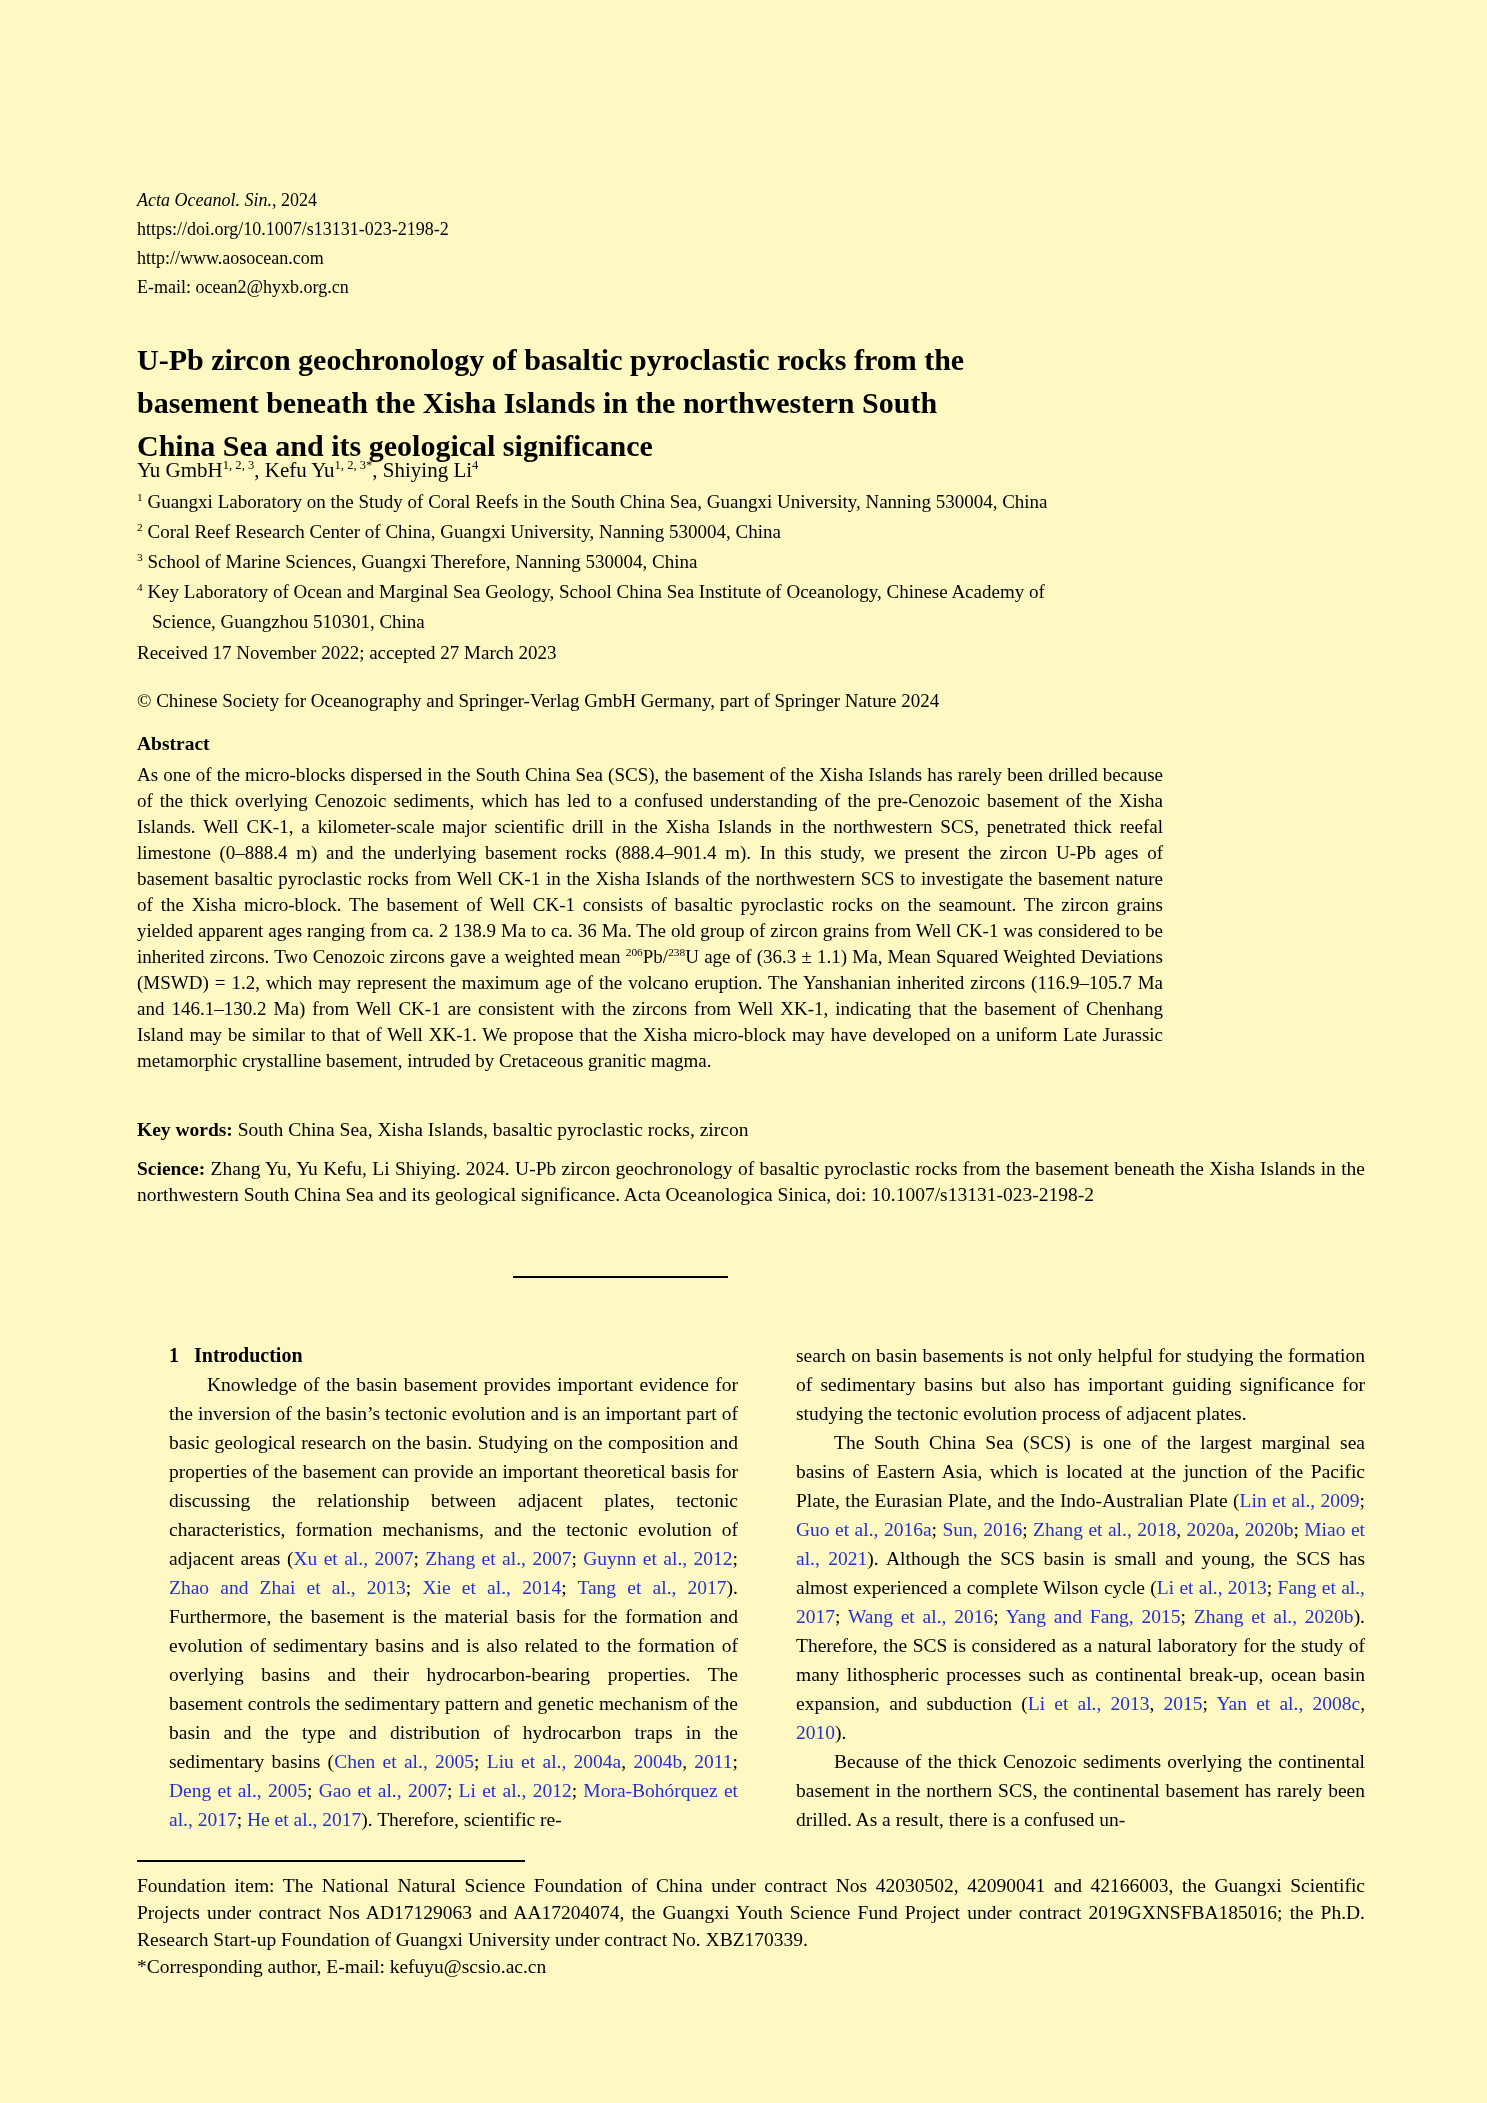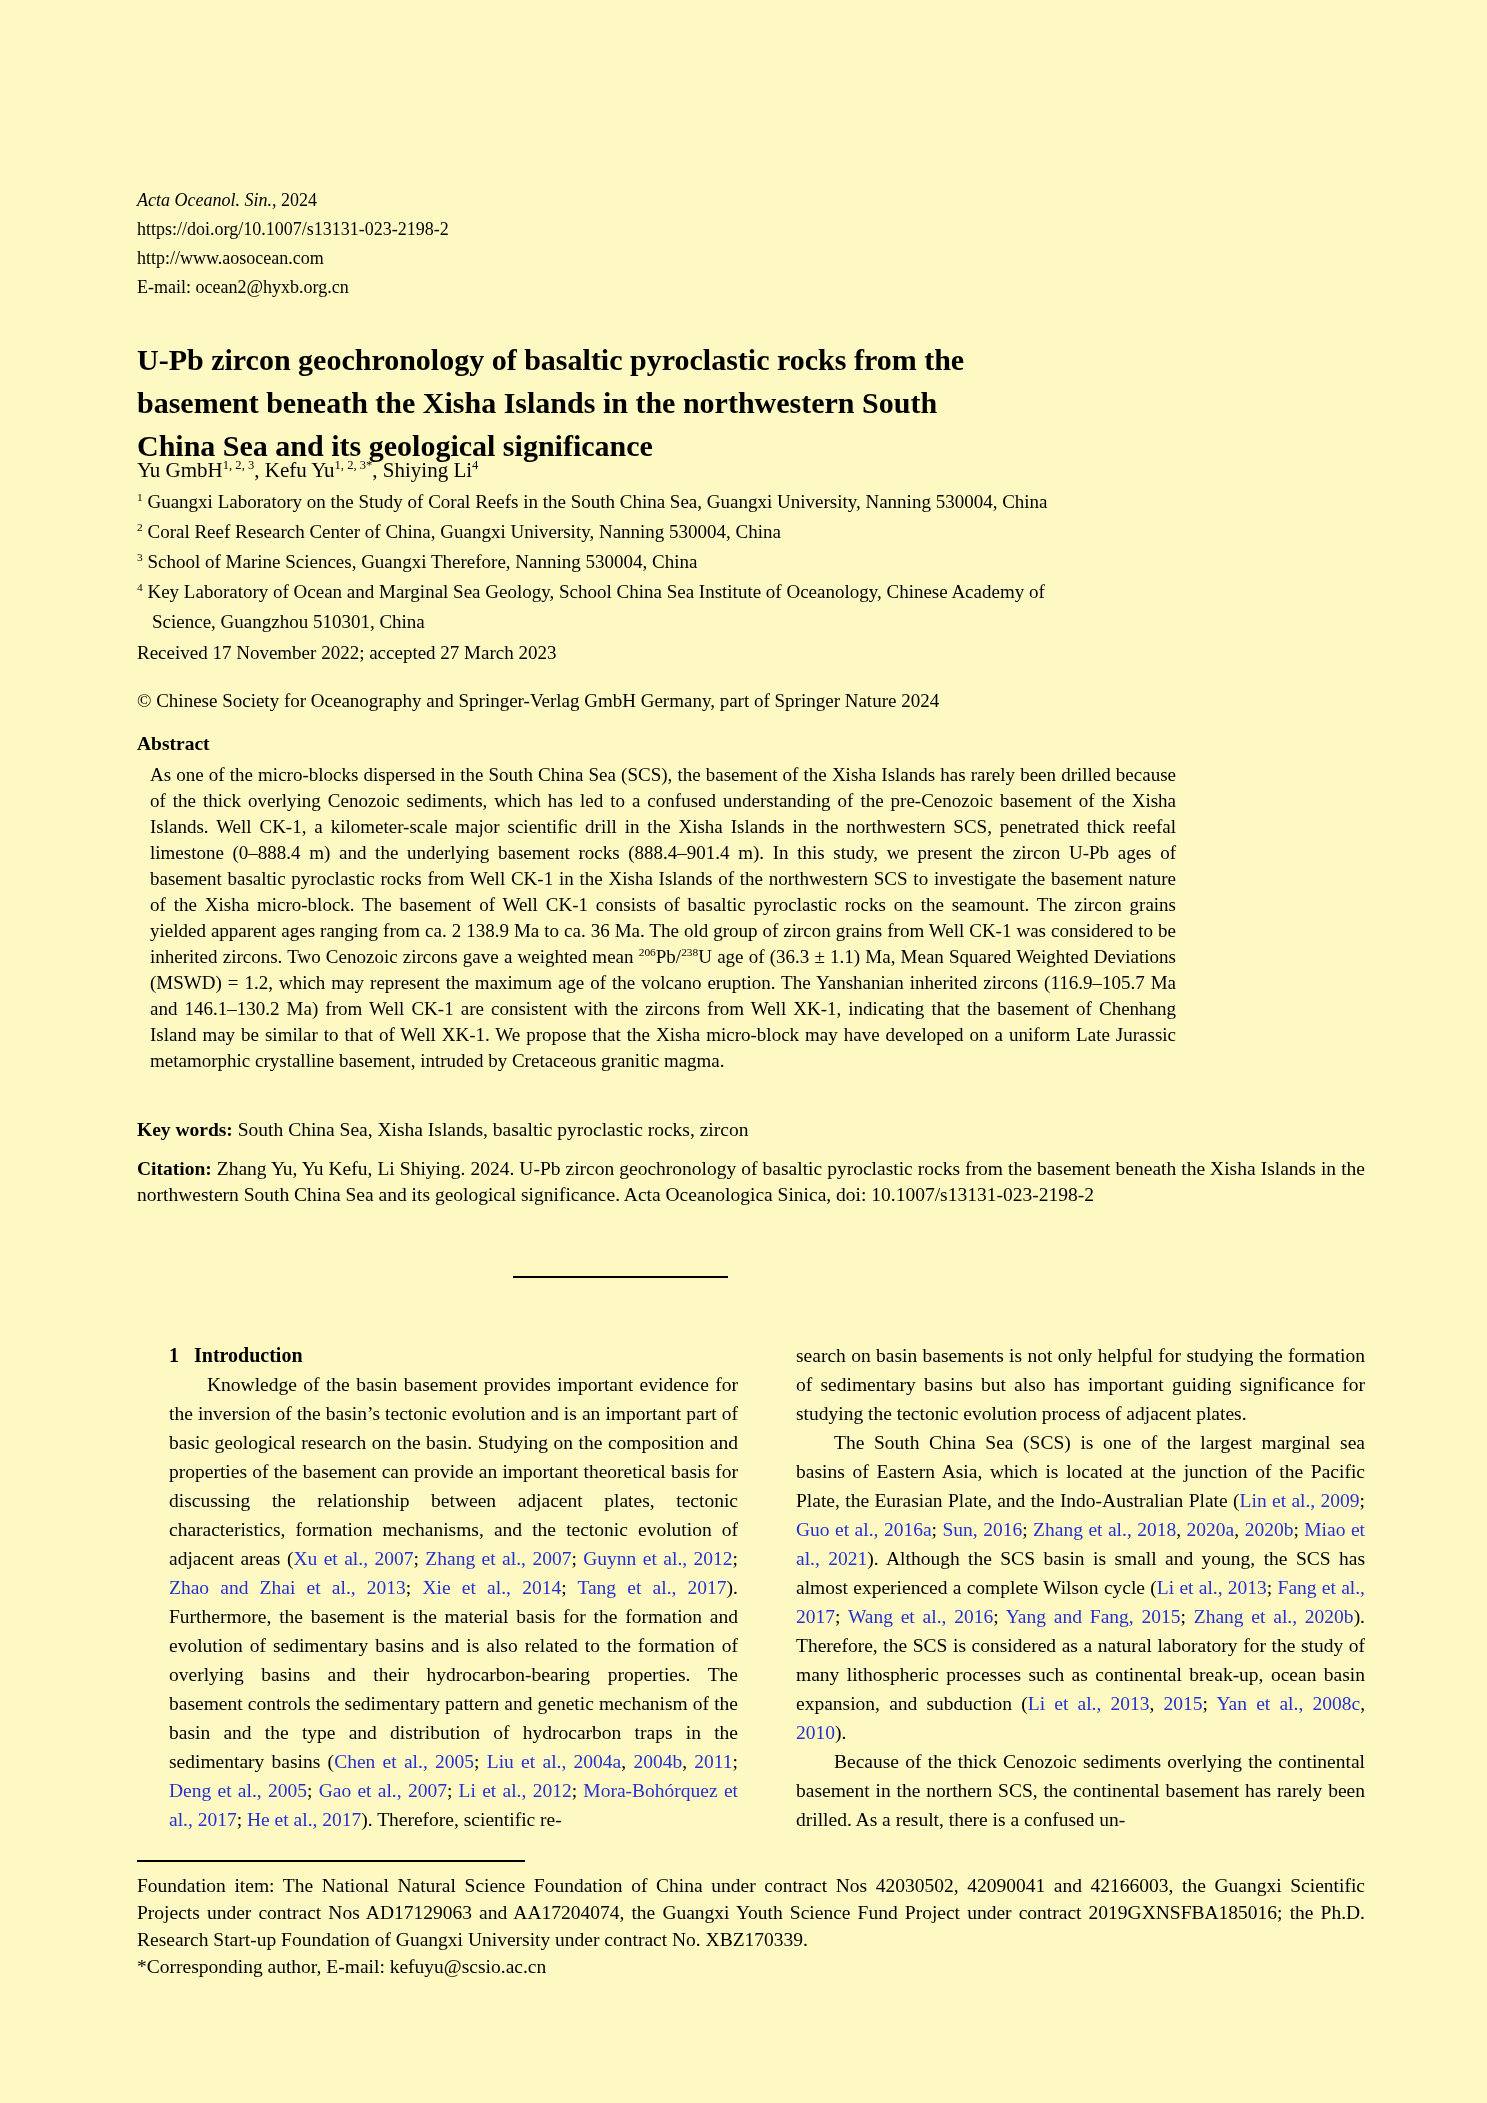--- a/index.html
+++ b/index.html
@@ -9,21 +9,21 @@
     overflow:hidden;
   }
   .masthead { position:absolute; left:137px; top:186px; font-size:18px; line-height:29px; }
   .title { position:absolute; left:137px; top:318px; width:1120px; font-size:30px; font-weight:bold; line-height:43px; }
   .authors { position:absolute; left:137px; top:458px; font-size:21px; }
   .affils { position:absolute; left:137px; top:487px; width:1235px; font-size:19px; line-height:30px; }
   .affil { padding-left:15px; text-indent:-15px; }
   .received { position:absolute; left:137px; top:642px; font-size:19px; }
   .copyright { position:absolute; left:137px; top:690px; font-size:19px; }
   .abs-head { position:absolute; left:137px; top:733px; font-size:19.5px; font-weight:bold; }
-  .abs-body { position:absolute; left:150px; top:762px; width:1026px; font-size:19px; line-height:26px; text-align:justify; }
+  .abs-body { position:absolute; left:137px; top:762px; width:1026px; font-size:19px; line-height:26px; text-align:justify; }
   .keywords { position:absolute; left:137px; top:1119px; width:1228px; font-size:19.5px; }
   .citation { position:absolute; left:137px; top:1156px; width:1228px; font-size:19.5px; line-height:26px; text-align:justify; }
   .divider { position:absolute; left:513px; top:1276px; width:215px; height:2px; background:#000; }
   .columns { position:absolute; left:137px; top:1341px; width:1228px; display:flex; gap:26px; }
   .col { width:601px; font-size:19.5px; line-height:29px; text-align:justify;margin-left:32px; }
   .sec-head { font-size:20px; font-weight:bold; text-align:left; }
   .sec-num { margin-right:15px; }
   .col p { margin:0; }
   .p-ind { text-indent:38px; }
   .foot-rule { position:absolute; left:137px; top:1860px; width:388px; height:2px; background:#000; }
@@ -59,21 +59,21 @@
 
   <div class="received">Received 17 November 2022; accepted 27 March 2023</div>
 
   <div class="copyright">© Chinese Society for Oceanography and Springer-Verlag GmbH Germany, part of Springer Nature 2024</div>
 
   <div class="abs-head">Abstract</div>
   <div class="abs-body"><span>As one of the micro-blocks dispersed in the South China Sea (SCS), the basement of the Xisha Islands has rarely been drilled because of the thick overlying Cenozoic sediments, which has led to a confused understanding of the pre-Cenozoic basement of the Xisha Islands. Well CK-1, a kilometer-scale major scientific drill in the Xisha Islands in the northwestern SCS, penetrated thick reefal limestone (0–888.4 m) and the underlying basement rocks (888.4–901.4 m). In this study, we present the zircon U-Pb ages of basement basaltic pyroclastic rocks from Well CK-1 in the Xisha Islands of the northwestern SCS to investigate the basement nature of the Xisha micro-block. The basement of Well CK-1 consists of basaltic pyroclastic rocks on the seamount. The zircon grains yielded apparent ages ranging from ca. 2 138.9 Ma to ca. 36 Ma. The old group of zircon grains from Well CK-1 was considered to be inherited zircons. Two Cenozoic zircons gave a weighted mean </span><span class="s-sup">206</span><span>Pb/</span><span class="s-sup">238</span><span>U age of (36.3 ± 1.1) Ma, Mean Squared Weighted Deviations (MSWD) = 1.2, which may represent the maximum age of the volcano eruption. The Yanshanian inherited zircons (116.9–105.7 Ma and 146.1–130.2 Ma) from Well CK-1 are consistent with the zircons from Well XK-1, indicating that the basement of Chenhang Island may be similar to that of Well XK-1. We propose that the Xisha micro-block may have developed on a uniform Late Jurassic metamorphic crystalline basement, intruded by Cretaceous granitic magma.</span></div>
 
   <div class="keywords"><span class="s-b">Key words: </span><span>South China Sea, Xisha Islands, basaltic pyroclastic rocks, zircon</span></div>
 
-  <div class="citation"><span class="s-b">Citation: </span><span>Zhang Yu, Yu Kefu, Li Shiying. 2024. U-Pb zircon geochronology of basaltic pyroclastic rocks from the basement beneath the Xisha Islands in the northwestern South China Sea and its geological significance. Acta Oceanologica Sinica, doi: 10.1007/s13131-023-2198-2</span></div>
+  <div class="citation"><span class="s-b">Science: </span><span>Zhang Yu, Yu Kefu, Li Shiying. 2024. U-Pb zircon geochronology of basaltic pyroclastic rocks from the basement beneath the Xisha Islands in the northwestern South China Sea and its geological significance. Acta Oceanologica Sinica, doi: 10.1007/s13131-023-2198-2</span></div>
 
   <div class="divider"></div>
 
   <div class="columns">
     <div class="col">
       <div class="sec-head">
         <span class="sec-num">1</span><span>Introduction</span>
       </div>
       <p class="p-ind"><span>Knowledge of the basin basement provides important evidence for the inversion of the basin’s tectonic evolution and is an important part of basic geological research on the basin. Studying on the composition and properties of the basement can provide an important theoretical basis for discussing the relationship between adjacent plates, tectonic characteristics, formation mechanisms, and the tectonic evolution of adjacent areas (</span><span class="s-link">Xu et al., 2007</span><span>; </span><span class="s-link">Zhang et al., 2007</span><span>; </span><span class="s-link">Guynn et al., 2012</span><span>; </span><span class="s-link">Zhao and Zhai et al., 2013</span><span>; </span><span class="s-link">Xie et al., 2014</span><span>; </span><span class="s-link">Tang et al., 2017</span><span>). Furthermore, the basement is the material basis for the formation and evolution of sedimentary basins and is also related to the formation of overlying basins and their hydrocarbon-bearing properties. The basement controls the sedimentary pattern and genetic mechanism of the basin and the type and distribution of hydrocarbon traps in the sedimentary basins (</span><span class="s-link">Chen et al., 2005</span><span>; </span><span class="s-link">Liu et al., 2004a</span><span>, </span><span class="s-link">2004b</span><span>, </span><span class="s-link">2011</span><span>; </span><span class="s-link">Deng et al., 2005</span><span>; </span><span class="s-link">Gao et al., 2007</span><span>; </span><span class="s-link">Li et al., 2012</span><span>; </span><span class="s-link">Mora-Bohórquez et al., 2017</span><span>; </span><span class="s-link">He et al., 2017</span><span>). Therefore, scientific re-</span></p>
     </div>

